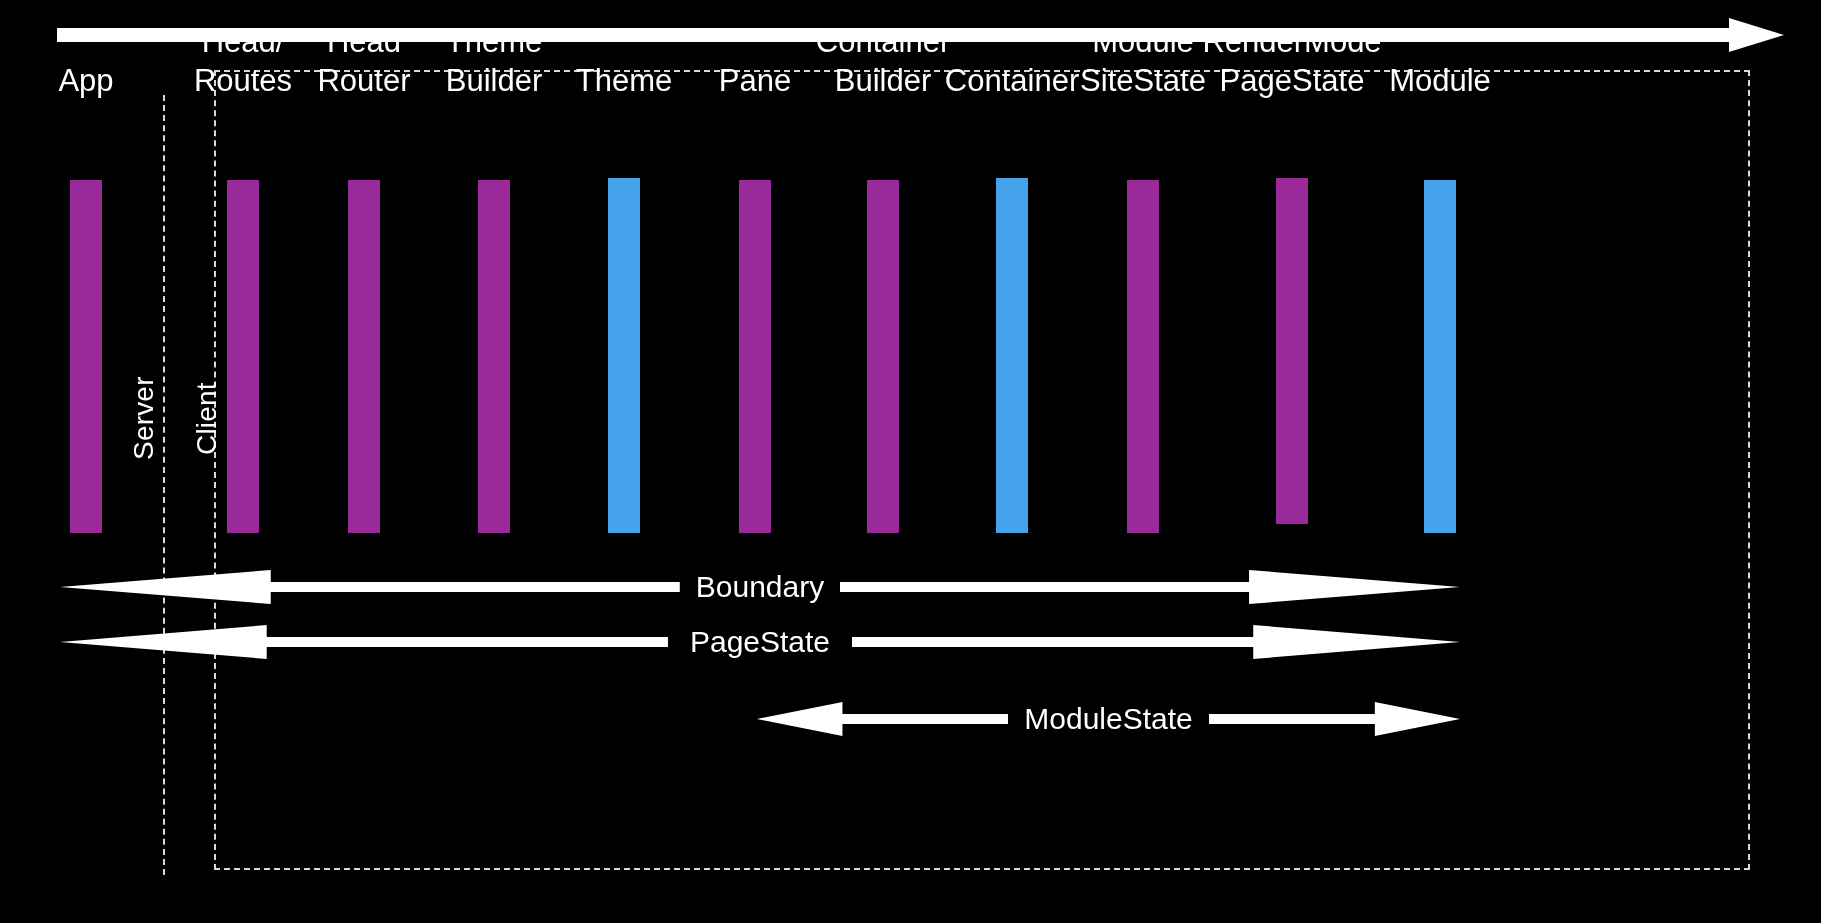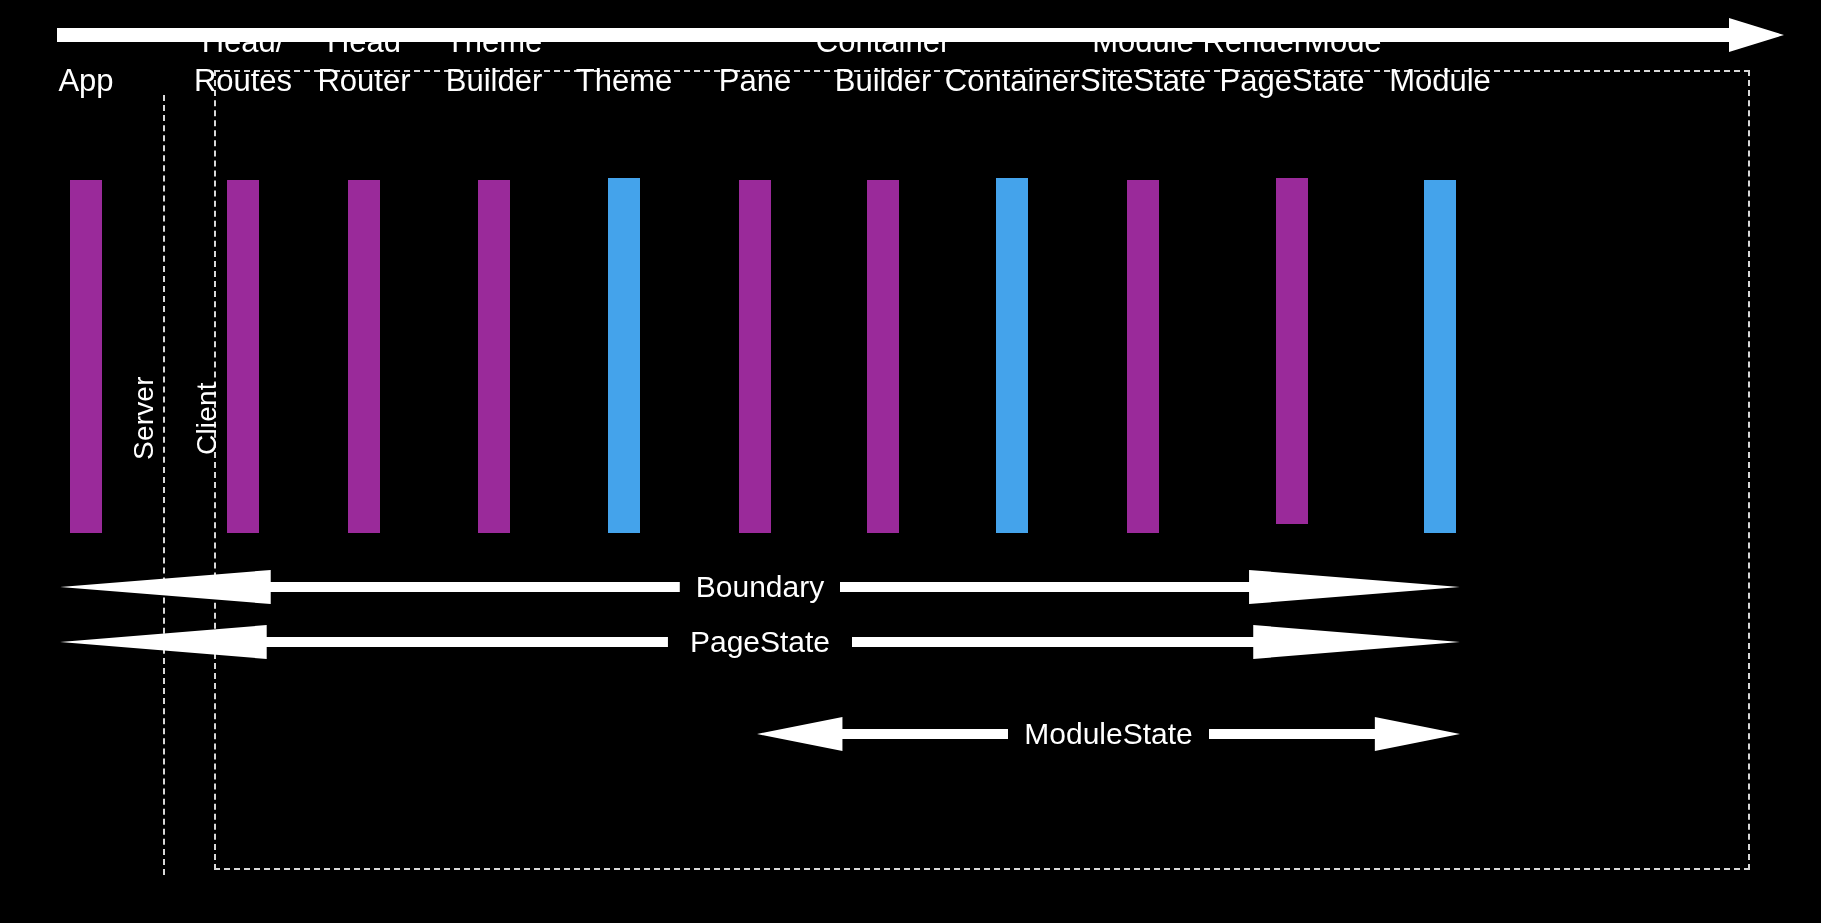--- a/index.html
+++ b/index.html
@@ -223,21 +223,21 @@
             <polygon points="0,17 34,0 34,12 100,12 100,22 34,22 34,34" fill="#ffffff"></polygon>
           </svg>
         </div>
         <div class="state-label">PageState</div>
         <div class="seg">
           <svg viewBox="0 0 100 34" preserveAspectRatio="none">
             <polygon points="0,12 66,12 66,0 100,17 66,34 66,22 0,22" fill="#ffffff"></polygon>
           </svg>
         </div>
       </div>
-      <div class="state-row" style="left: 757px; width: 703px; top: 717px;">
+      <div class="state-row" style="left: 757px; width: 703px; top: 702px;">
         <div class="seg">
           <svg viewBox="0 0 100 34" preserveAspectRatio="none">
             <polygon points="0,17 34,0 34,12 100,12 100,22 34,22 34,34" fill="#ffffff"></polygon>
           </svg>
         </div>
         <div class="state-label">ModuleState</div>
         <div class="seg">
           <svg viewBox="0 0 100 34" preserveAspectRatio="none">
             <polygon points="0,12 66,12 66,0 100,17 66,34 66,22 0,22" fill="#ffffff"></polygon>
           </svg>

